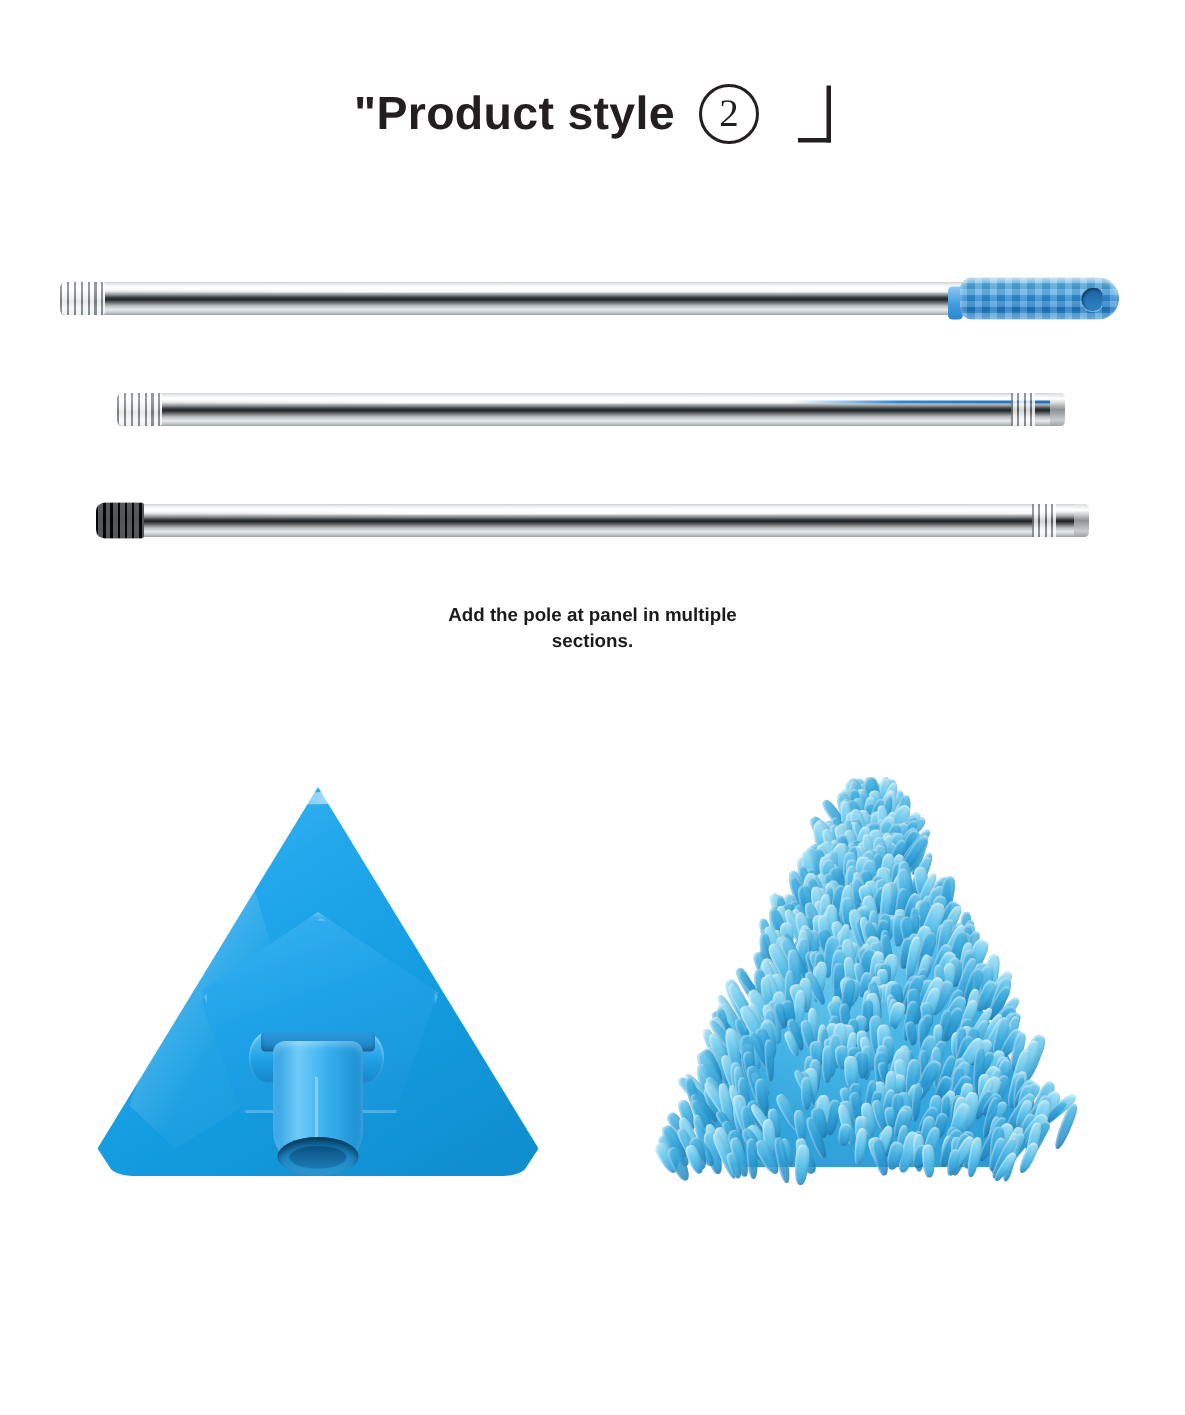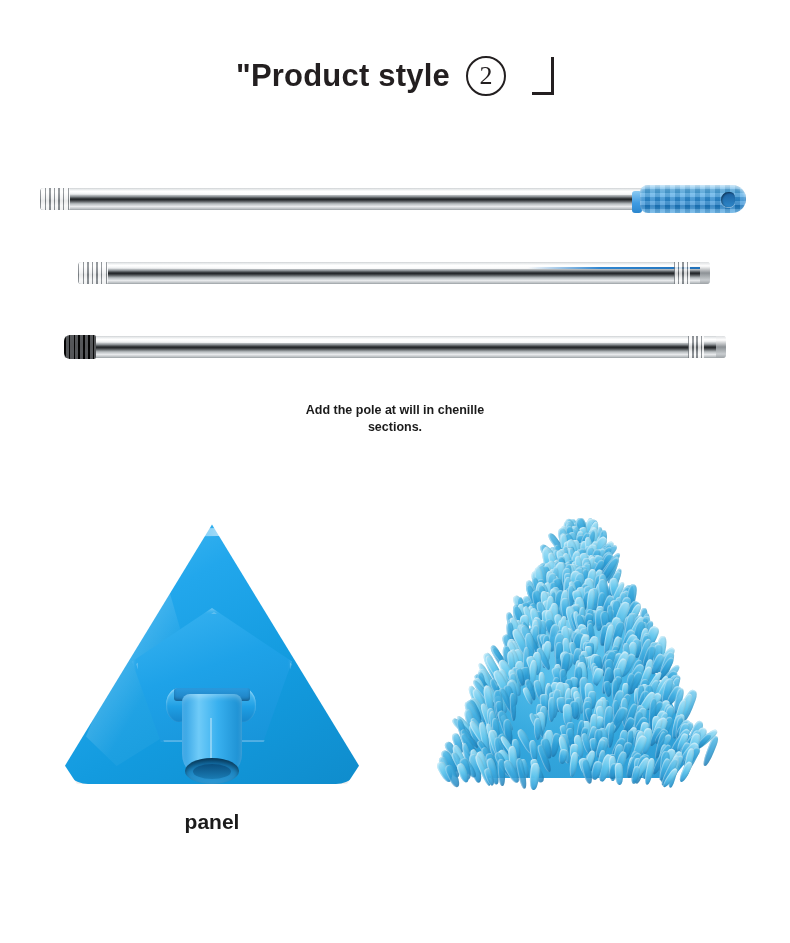--- a/index.html
+++ b/index.html
@@ -415,21 +415,21 @@
 
   <div class="pole" style="left:64px; top:336px; width:662px;">
     <div class="tube" style="width:662px;"></div>
     <div class="tube-sheen" style="left:30px; width:600px;"></div>
     <div class="thread-black" style="left:0;"></div>
     <div class="ribs" style="left:624px;"></div>
     <div class="pole-cap-r" style="left:652px;"></div>
   </div>
 
   <div class="pole-caption">
-    <span>Add the pole at will in chenille sections.</span>
+    <span>Add the pole at panel in multiple sections.</span>
   </div>
 
   <div class="panel-wrap">
     <div class="tri"></div>
     <div class="tri-shine"></div>
     <div class="tri-edge-hi"></div>
     <div class="pent"></div>
     <div class="pent-rim"></div>
     <div class="lug left"></div>
     <div class="lug right"></div>
@@ -1138,15 +1138,14 @@
         <div class="noodle" style="left: 84.3px; top: 246.3px; width: 6.8px; height: 30.5px; transform: rotate(-11.3deg); background: linear-gradient(rgb(85, 188, 232), rgb(46, 158, 214) 48%, rgb(33, 132, 192)); opacity: 0.82;"></div>
         <div class="noodle" style="left: 198.1px; top: 253.7px; width: 6.9px; height: 17.9px; transform: rotate(13.4deg); background: linear-gradient(rgb(127, 208, 240), rgb(66, 176, 227) 48%, rgb(42, 146, 205)); opacity: 0.88;"></div>
         <div class="noodle" style="left: 100px; top: 255.2px; width: 8.9px; height: 16.2px; transform: rotate(-25.9deg); background: linear-gradient(rgb(85, 188, 232), rgb(46, 158, 214) 48%, rgb(33, 132, 192)); opacity: 0.85;"></div>
         <div class="noodle" style="left: 14px; top: 252.2px; width: 9.3px; height: 23.9px; transform: rotate(-25.3deg); background: linear-gradient(rgb(85, 188, 232), rgb(46, 158, 214) 48%, rgb(33, 132, 192)); opacity: 0.83;"></div>
         <div class="noodle" style="left: 96.1px; top: 251.3px; width: 8.9px; height: 27.1px; transform: rotate(4.6deg); background: linear-gradient(rgb(168, 226, 247), rgb(99, 199, 238) 48%, rgb(53, 159, 217)); opacity: 0.97;"></div>
         <div class="noodle" style="left: 52.4px; top: 256.3px; width: 7.2px; height: 18.1px; transform: rotate(-19.5deg); background: linear-gradient(rgb(127, 208, 240), rgb(66, 176, 227) 48%, rgb(42, 146, 205)); opacity: 0.9;"></div>
         <div class="noodle" style="left: 233px; top: 254.5px; width: 6.2px; height: 22px; transform: rotate(34.4deg); background: linear-gradient(rgb(168, 226, 247), rgb(99, 199, 238) 48%, rgb(53, 159, 217)); opacity: 1;"></div>
       </div>
   </div>
 
-  <div class="label panel-label">panel</div>
 
 </div>
 
 </body></html>

